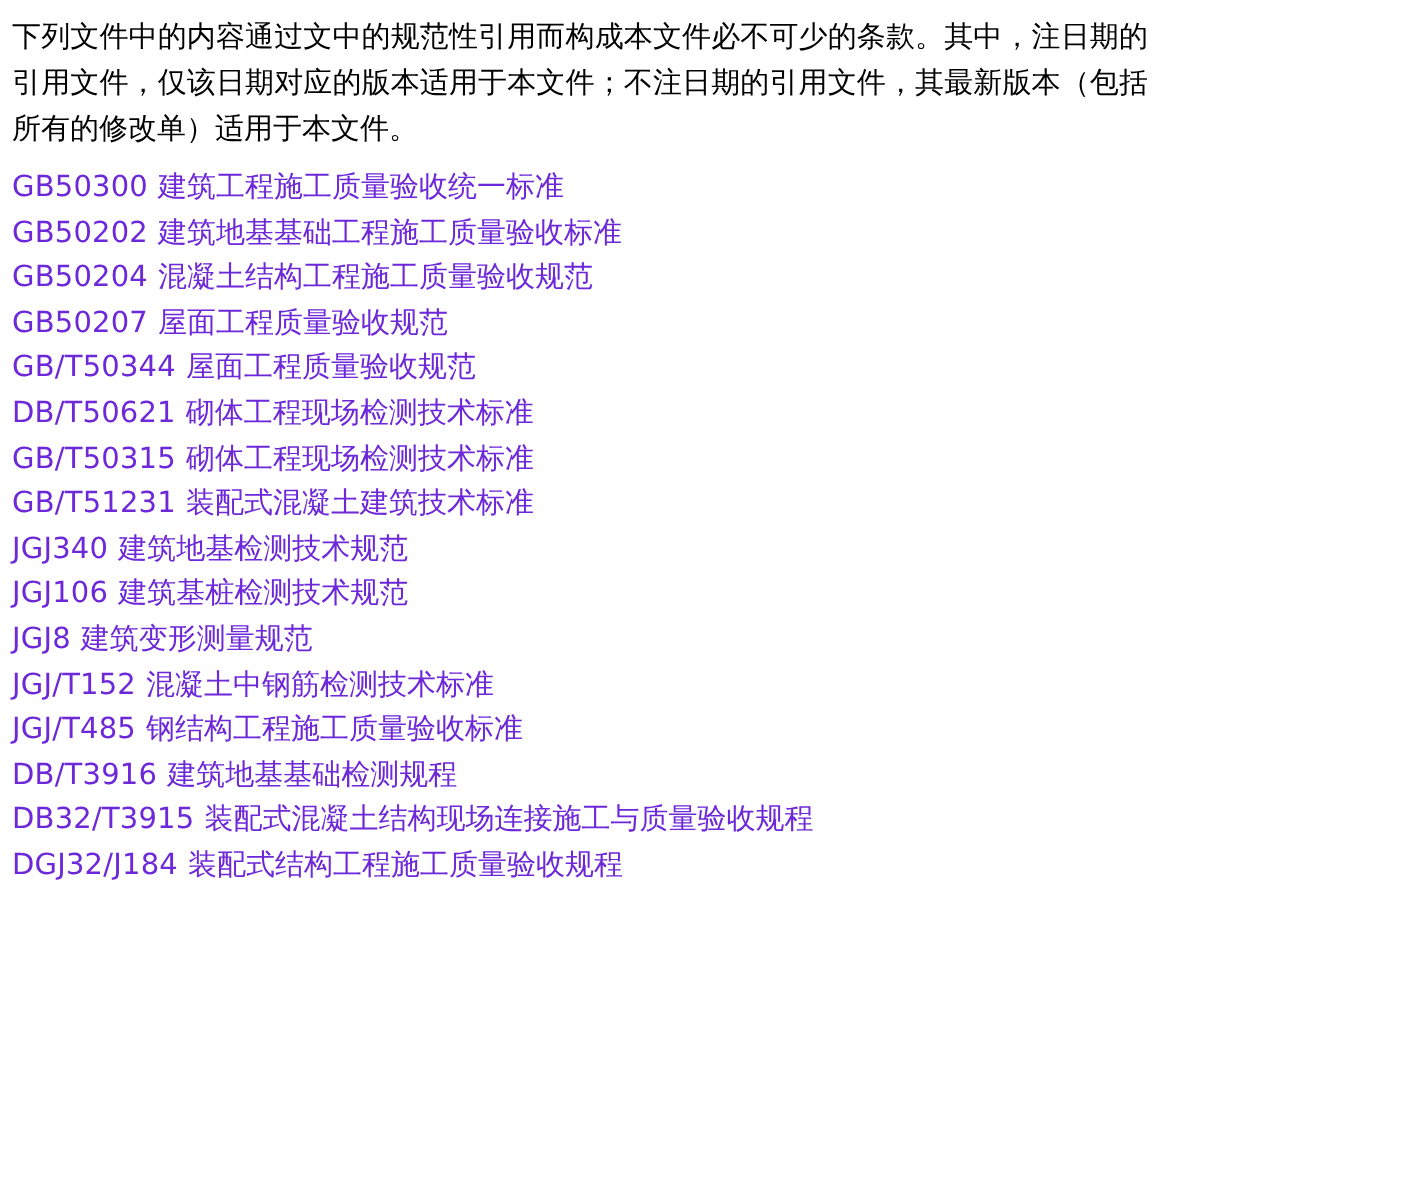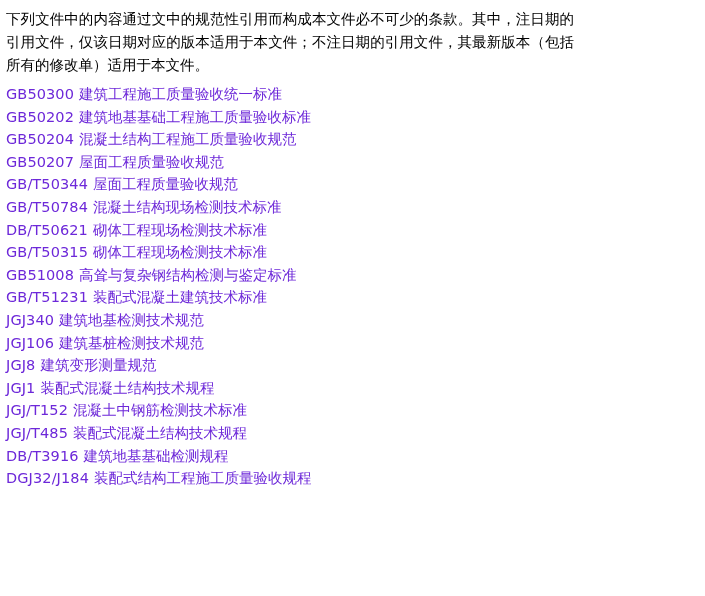--- a/index.html
+++ b/index.html
@@ -66,53 +66,47 @@
     <li>
       <span class="std-code">GB50204</span><span class="std-title">混凝土结构工程施工质量验收规范</span>
     </li>
     <li>
       <span class="std-code">GB50207</span><span class="std-title">屋面工程质量验收规范</span>
     </li>
     <li>
       <span class="std-code">GB/T50344</span><span class="std-title">屋面工程质量验收规范</span>
     </li>
     <li>
-      <span class="std-code">GB/T50784</span><span class="std-title">混凝土结构现场检测技术标准</span>
-    </li>
-    <li>
       <span class="std-code">DB/T50621</span><span class="std-title">砌体工程现场检测技术标准</span>
     </li>
     <li>
       <span class="std-code">GB/T50315</span><span class="std-title">砌体工程现场检测技术标准</span>
-    </li>
-    <li>
-      <span class="std-code">GB51008</span><span class="std-title">高耸与复杂钢结构检测与鉴定标准</span>
     </li>
     <li>
       <span class="std-code">GB/T51231</span><span class="std-title">装配式混凝土建筑技术标准</span>
     </li>
     <li>
       <span class="std-code">JGJ340</span><span class="std-title">建筑地基检测技术规范</span>
     </li>
     <li>
       <span class="std-code">JGJ106</span><span class="std-title">建筑基桩检测技术规范</span>
     </li>
     <li>
       <span class="std-code">JGJ8</span><span class="std-title">建筑变形测量规范</span>
     </li>
     <li>
-      <span class="std-code">JGJ1</span><span class="std-title">装配式混凝土结构技术规程</span>
-    </li>
-    <li>
       <span class="std-code">JGJ/T152</span><span class="std-title">混凝土中钢筋检测技术标准</span>
     </li>
     <li>
-      <span class="std-code">JGJ/T485</span><span class="std-title">装配式混凝土结构技术规程</span>
+      <span class="std-code">JGJ/T485</span><span class="std-title">钢结构工程施工质量验收标准</span>
     </li>
     <li>
       <span class="std-code">DB/T3916</span><span class="std-title">建筑地基基础检测规程</span>
+    </li>
+    <li>
+      <span class="std-code">DB32/T3915</span><span class="std-title">装配式混凝土结构现场连接施工与质量验收规程</span>
     </li>
     <li>
       <span class="std-code">DGJ32/J184</span><span class="std-title">装配式结构工程施工质量验收规程</span>
     </li>
   </ul>
 
 </div>
 
 </body></html>

